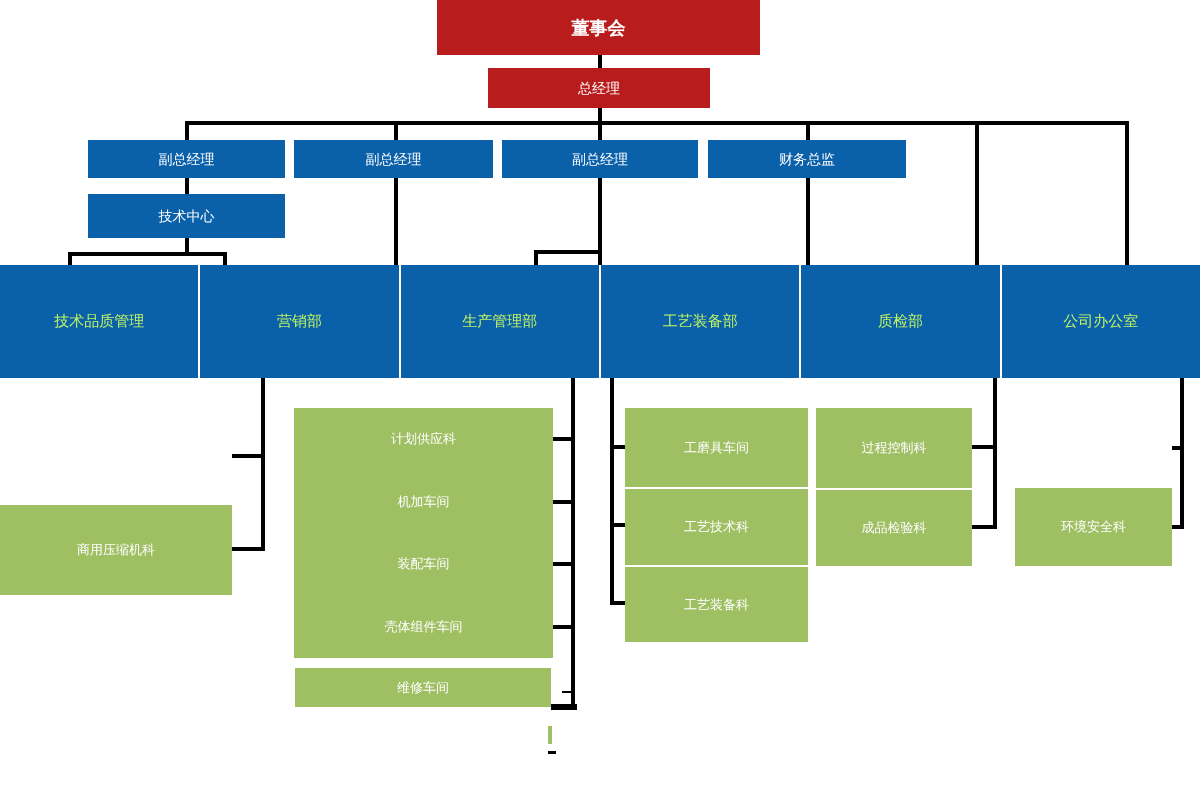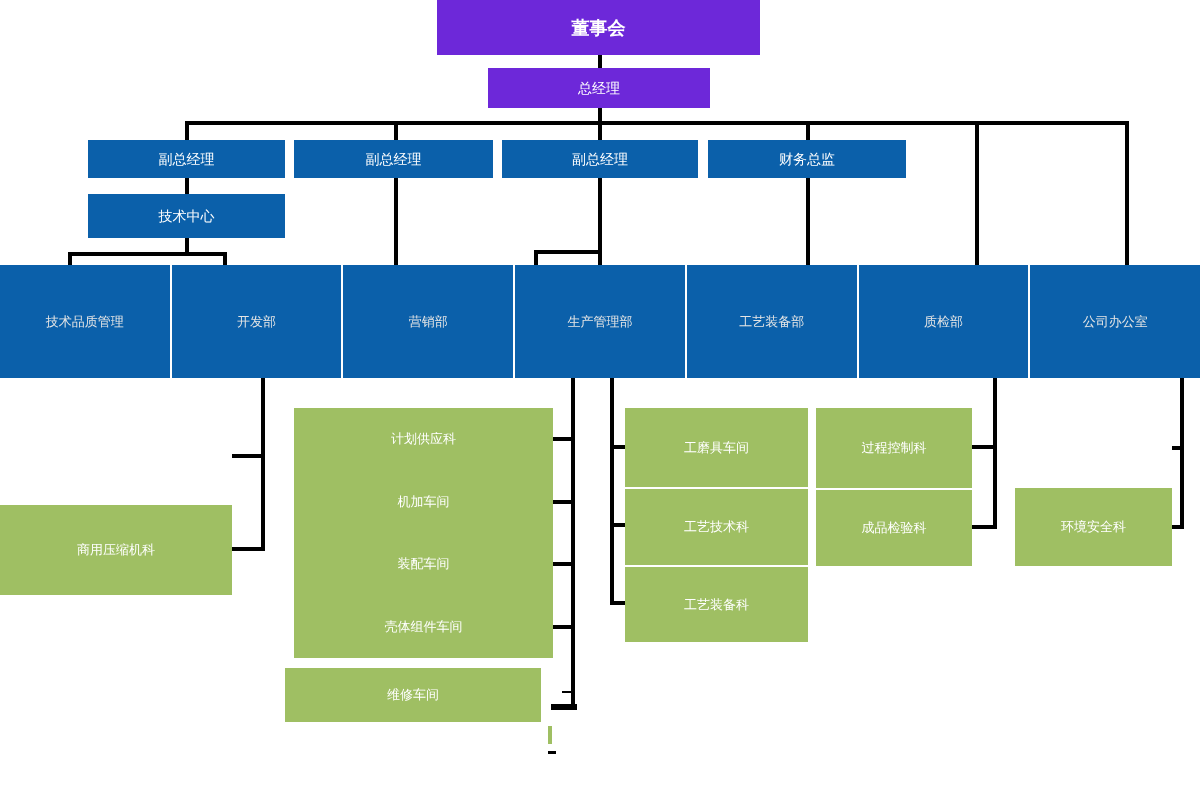--- a/index.html
+++ b/index.html
@@ -4,33 +4,33 @@
 <style>
   html,body{margin:0;padding:0;background:#ffffff;}
   #canvas{
     position:relative;width:1200px;height:785px;background:#ffffff;overflow:hidden;
     font-family:"DejaVu Sans","Liberation Sans",sans-serif;
   }
   .node{
     position:absolute;display:flex;align-items:center;justify-content:center;
     color:#ffffff;font-size:13px;line-height:1.2;text-align:center;box-sizing:border-box;
   }
-  .orange{background:#6d28d9;}
+  .orange{background:#b91c1c;}
   .blue{background:#0B60AA;}
   .green{background:#9FBF63;}
   .board{font-size:18px;font-weight:bold;}
   .gm{font-size:14px;}
   .exec{font-size:14px;}
   .line{position:absolute;background:#000000;}
   .band{
     position:absolute;left:0;top:265px;width:1200px;height:113px;
     display:flex;gap:2px;background:#ffffff;
   }
   .band .cell{
-    flex:1;background:#0B60AA;color:#e5e5e5;font-size:13px;
+    flex:1;background:#0B60AA;color:#bef264;font-size:15px;
     display:flex;align-items:center;justify-content:center;text-align:center;
   }
   .stack{position:absolute;display:flex;flex-direction:column;justify-content:space-between;}
   .stack .row{
     flex:1;display:flex;align-items:center;justify-content:center;
     color:#ffffff;font-size:13px;text-align:center;
   }
   .artifact-green{position:absolute;background:#9FBF63;}
 </style>
 </head>
@@ -106,23 +106,20 @@
 
   <div class="node blue exec" style="left:88px;top:194px;width:197px;height:44px;">
     <span>技术中心</span>
   </div>
 
   <div class="band">
     <div class="cell">
       <span>技术品质管理</span>
     </div>
     <div class="cell">
-      <span>开发部</span>
-    </div>
-    <div class="cell">
       <span>营销部</span>
     </div>
     <div class="cell">
       <span>生产管理部</span>
     </div>
     <div class="cell">
       <span>工艺装备部</span>
     </div>
     <div class="cell">
       <span>质检部</span>
@@ -144,21 +141,21 @@
       <span>机加车间</span>
     </div>
     <div class="row">
       <span>装配车间</span>
     </div>
     <div class="row">
       <span>壳体组件车间</span>
     </div>
   </div>
 
-  <div class="node green" style="left:285px;top:668px;width:256px;height:54px;">
+  <div class="node green" style="left:295px;top:668px;width:256px;height:39px;">
     <span>维修车间</span>
   </div>
 
   <div class="artifact-green" style="left:548px;top:726px;width:4px;height:18px;"></div>
   <div class="line" style="left:548px;top:751px;width:8px;height:3px;"></div>
 
   <div class="node green" style="left:625px;top:408px;width:183px;height:79px;">
     <span>工磨具车间</span>
   </div>
   <div class="node green" style="left:625px;top:489px;width:183px;height:76px;">

